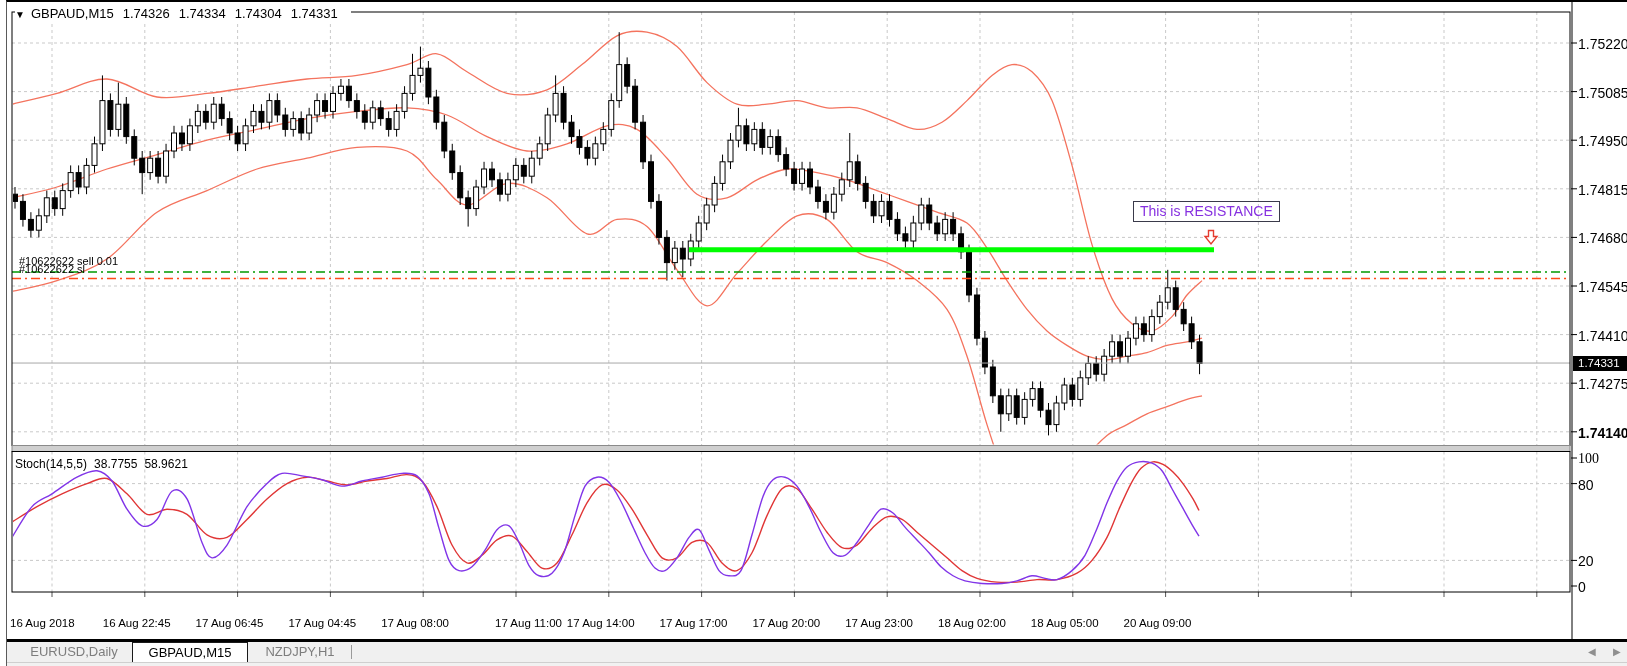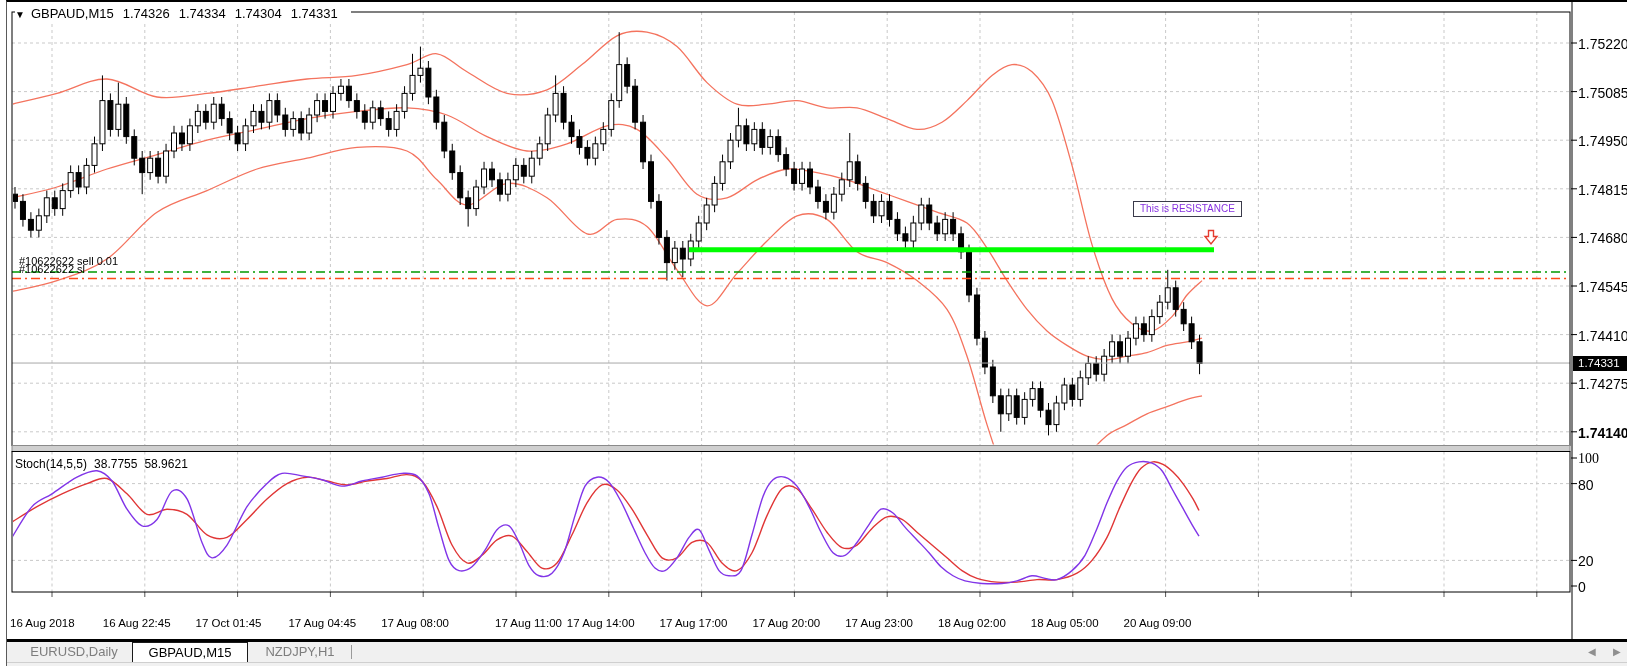--- a/index.html
+++ b/index.html
@@ -3,21 +3,21 @@
 <meta charset="utf-8">
 <style>
   html,body{margin:0;padding:0;background:#fff;}
   #app{position:relative;width:1627px;height:666px;background:#ffffff;overflow:hidden;
        font-family:"Liberation Sans",sans-serif;border-top:2px solid #000;border-left:1px solid #5a5a5a;border-right:1px solid #5a5a5a;box-sizing:border-box;margin-left:6px;}
   #chart{position:absolute;left:0;top:0;}
   .ohlc-header{position:absolute;left:8px;top:4px;font-size:13px;color:#000;background:#fff;padding:0 4px 0 0;white-space:nowrap;}
   .ohlc-header span{margin-right:9px;}
   .ohlc-header .dd{font-size:10px;margin-right:6px;}
   .order-label{position:absolute;left:12px;font-size:11px;color:#000;white-space:nowrap;}
-  .res-box{position:absolute;left:1126px;top:199px;border:1px solid #3a3a4a;padding:1px 6px 2px 6px;font-size:10px;color:#8630e0;background:transparent;white-space:nowrap;}
+  .res-box{position:absolute;left:1126px;top:199px;border:1px solid #3a3a4a;padding:1px 6px 2px 6px;font-size:14px;color:#8630e0;background:transparent;white-space:nowrap;}
   .res-arrow{position:absolute;left:1196px;top:227px;}
   .axis-label{position:absolute;left:1571px;width:54px;font-size:14px;color:#000;white-space:nowrap;}
   .time-label{position:absolute;top:615px;font-size:11.5px;color:#000;white-space:nowrap;}
   .price-badge{position:absolute;left:1566px;width:61px;height:15px;background:#000;color:#fff;font-size:11.5px;line-height:15px;padding-left:5px;box-sizing:border-box;}
   .stoch-label{position:absolute;left:8px;top:455px;font-size:12px;color:#000;white-space:nowrap;}
   .stoch-label span{margin-right:7px;}
   .black-sep{position:absolute;left:0;top:637px;width:1627px;height:3px;background:#000;}
   .tabbar{position:absolute;left:0;top:640px;width:1627px;height:20px;background:#f0f0f0;}
   .tab{position:absolute;top:0;height:20px;font-size:13px;line-height:20px;text-align:center;color:#7d7d7d;}
   .tab.active{background:#ffffff;color:#000;border:1px solid #1a1a1a;border-bottom:none;box-sizing:border-box;}
@@ -465,21 +465,21 @@
       <div class="axis-label" style="left: 1571px; top: 374.2px;">1.74275</div>
       <div class="axis-label" style="left: 1571px; top: 422.8px; font-weight: bold;">1.74140</div>
       <div class="axis-label" style="left: 1571px; top: 449px; font-family: Liberation Serif, serif;">100</div>
       <div class="axis-label" style="left: 1571px; top: 474.6px;">80</div>
       <div class="axis-label" style="left: 1571px; top: 551.4px;">20</div>
       <div class="axis-label" style="left: 1571px; top: 577px;">0</div>
     </div>
   <div id="timeLabels">
       <div class="time-label" style="left: 3px; top: 615px;">16 Aug 2018</div>
       <div class="time-label" style="left: 95.8px; top: 615px;">16 Aug 22:45</div>
-      <div class="time-label" style="left: 188.6px; top: 615px;">17 Oct 01:45</div>
+      <div class="time-label" style="left: 188.6px; top: 615px;">17 Aug 06:45</div>
       <div class="time-label" style="left: 281.4px; top: 615px;">17 Aug 04:45</div>
       <div class="time-label" style="left: 374.2px; top: 615px;">17 Aug 08:00</div>
       <div class="time-label" style="left: 488px; top: 615px; text-align: center;">17 Aug 11:00</div>
       <div class="time-label" style="left: 559.8px; top: 615px;">17 Aug 14:00</div>
       <div class="time-label" style="left: 652.6px; top: 615px;">17 Aug 17:00</div>
       <div class="time-label" style="left: 745.4px; top: 615px;">17 Aug 20:00</div>
       <div class="time-label" style="left: 838.2px; top: 615px;">17 Aug 23:00</div>
       <div class="time-label" style="left: 931px; top: 615px;">18 Aug 02:00</div>
       <div class="time-label" style="left: 1023.8px; top: 615px;">18 Aug 05:00</div>
       <div class="time-label" style="left: 1116.6px; top: 615px;">20 Aug 09:00</div>

